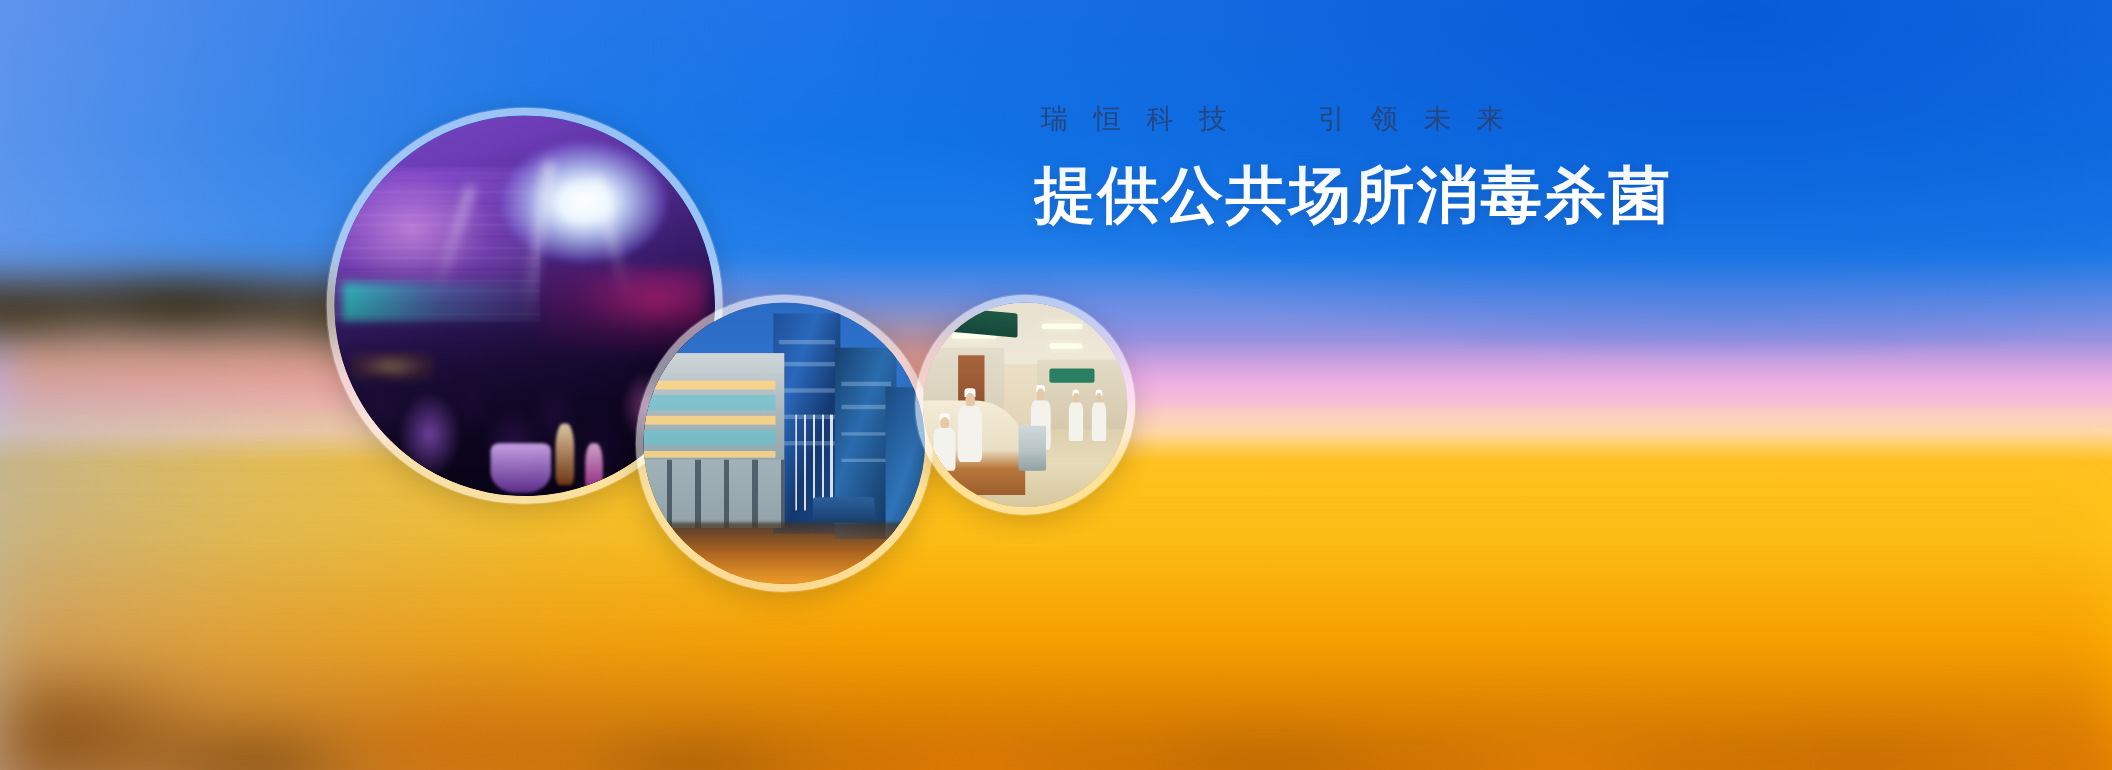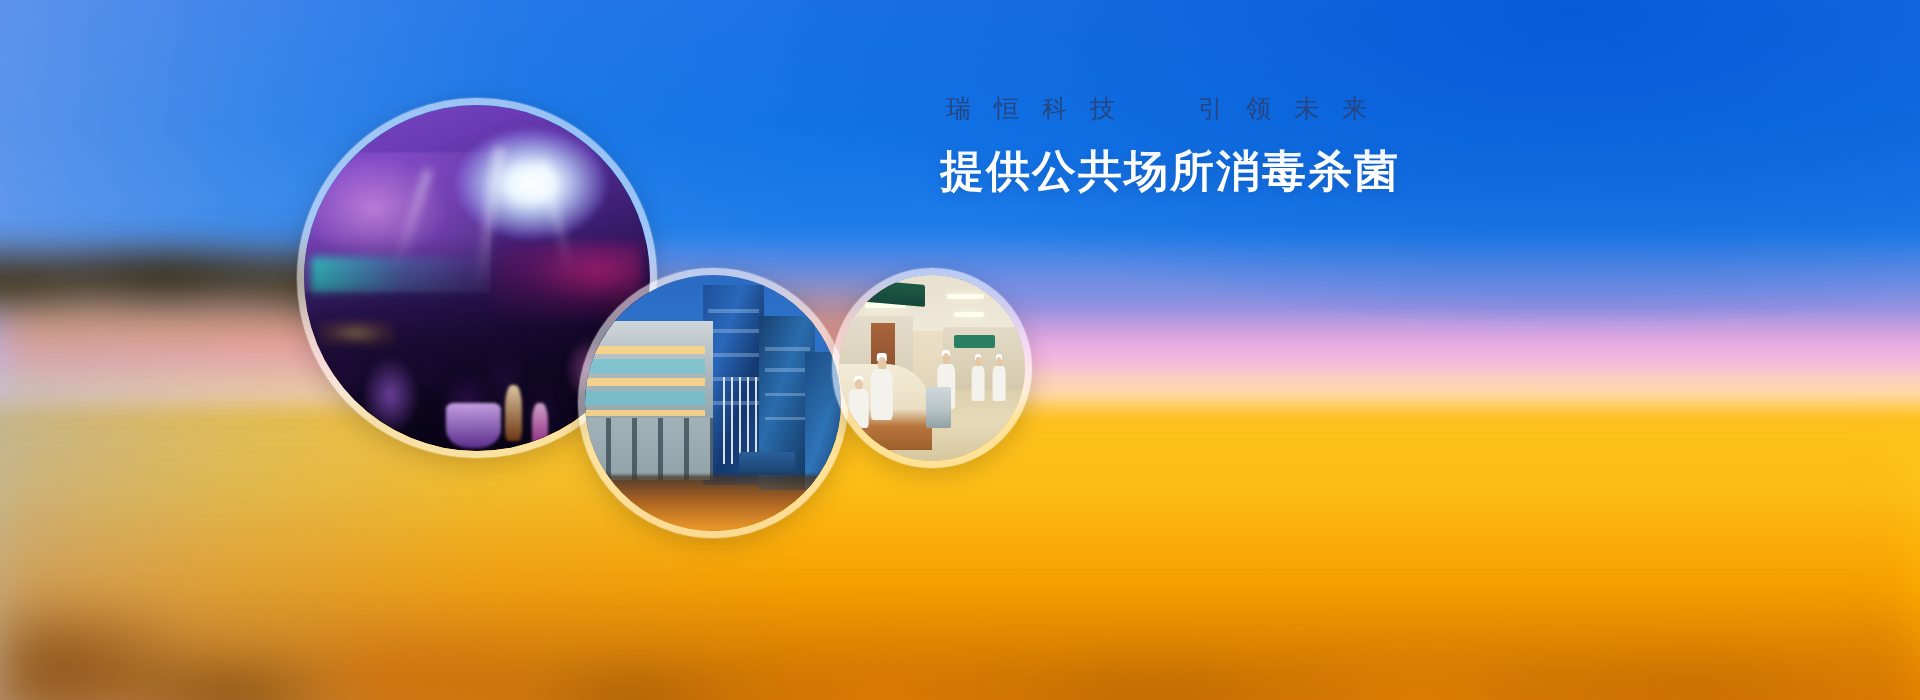--- a/index.html
+++ b/index.html
@@ -182,21 +182,21 @@
 
   
   #text-block{position:absolute;left:940px;top:96px;width:700px;}
   #tagline{
     font-size:25px;letter-spacing:23px;color:#27457e;
     font-weight:400;line-height:1;white-space:nowrap;
     text-indent:6px;
   }
   #tagline .gap{display:inline-block;width:60px;}
   .headline{
-    font-size:44px;font-weight:700;line-height:1.08;letter-spacing:2px;
+    font-size:56px;font-weight:700;line-height:1.08;letter-spacing:2px;
     color:#ffffff;white-space:nowrap;
     background:linear-gradient(to bottom,#e9f2ff 0%,#ffffff 42%,#ffffff 100%);
     -webkit-background-clip:text;background-clip:text;
     -webkit-text-fill-color:transparent;
     text-shadow:none;
     filter:drop-shadow(0 2px 6px rgba(10,50,120,0.28));
   }
   #headline-1{margin-top:26px;}
   #headline-2{margin-top:4px;}
 </style>

